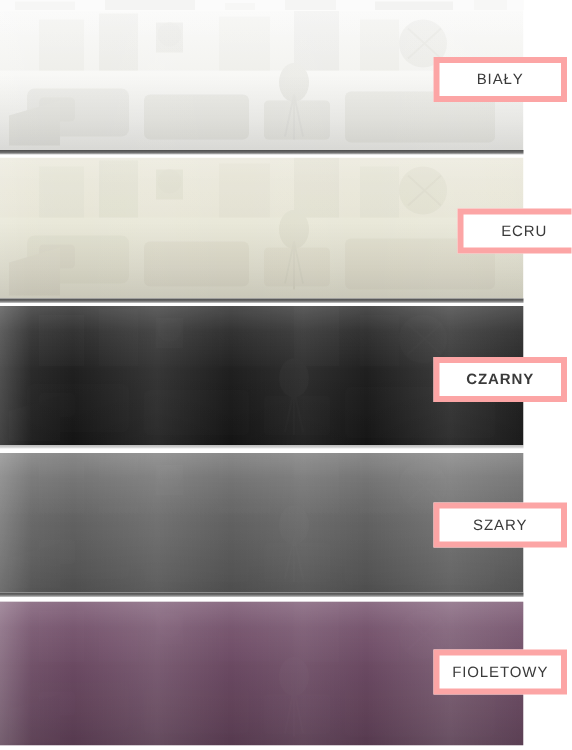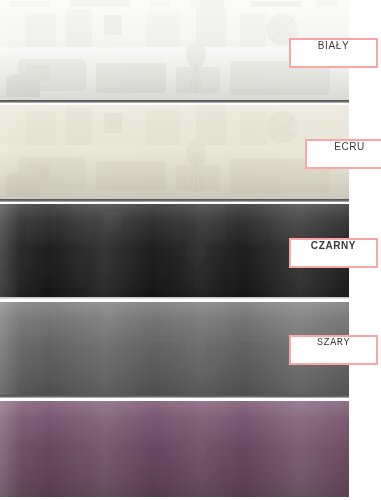--- a/index.html
+++ b/index.html
@@ -92,23 +92,23 @@
     height: 2px;
     background: linear-gradient(180deg, #bdbdbd 0%, #e8e8e8 100%);
   }
 
   
   .label-box {
     position: absolute;
     width: 89px;
     height: 30px;
     background: #ffffff;
-    border: 2px solid #fca5a5;
+    border: 4px solid #fca5a5;
     display: flex;
-    align-items: flex-start;
+    align-items: center;
     justify-content: center;
   }
   .label-box span {
     font-size: 10px;
     letter-spacing: 0.6px;
     color: #3a3a3a;
     white-space: nowrap;
   }
 
   
@@ -292,18 +292,21 @@
   </div>
 
   <div class="label-box" style="left:305px; top:139px;">
     <span>ECRU</span>
   </div>
 
   <div class="label-box" style="left:289px; top:238px;font-weight:bold;">
     <span>CZARNY</span>
   </div>
 
-  <div class="label-box" style="left:289px; top:335px;font-family:Liberation Mono, monospace;">
+  <div class="label-box" style="left:289px; top:335px;">
     <span>SZARY</span>
   </div>
 
+  <div class="label-box" style="left:289px; top:433px;">
+    <span>FIOLETOWY</span>
+  </div>
 
 </div>
 
 </body></html>

